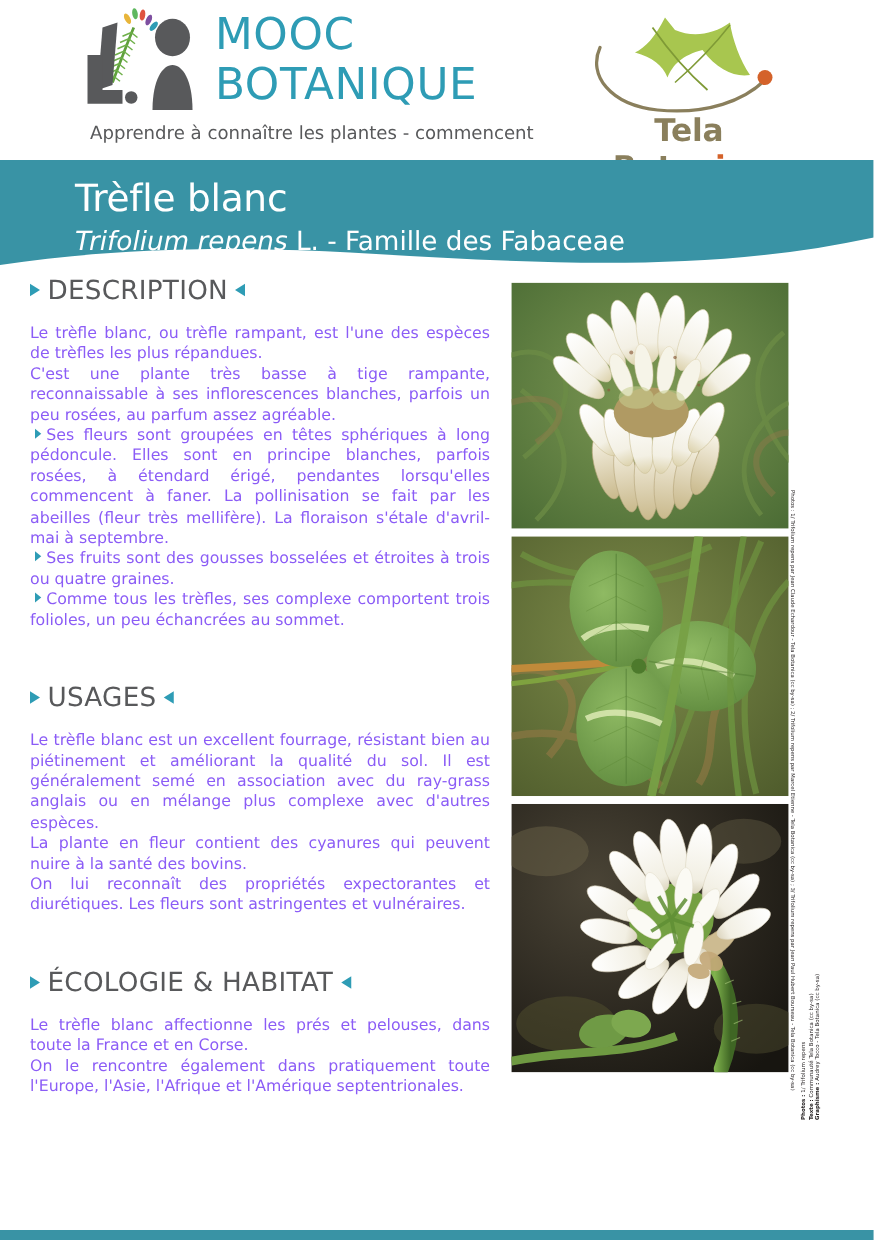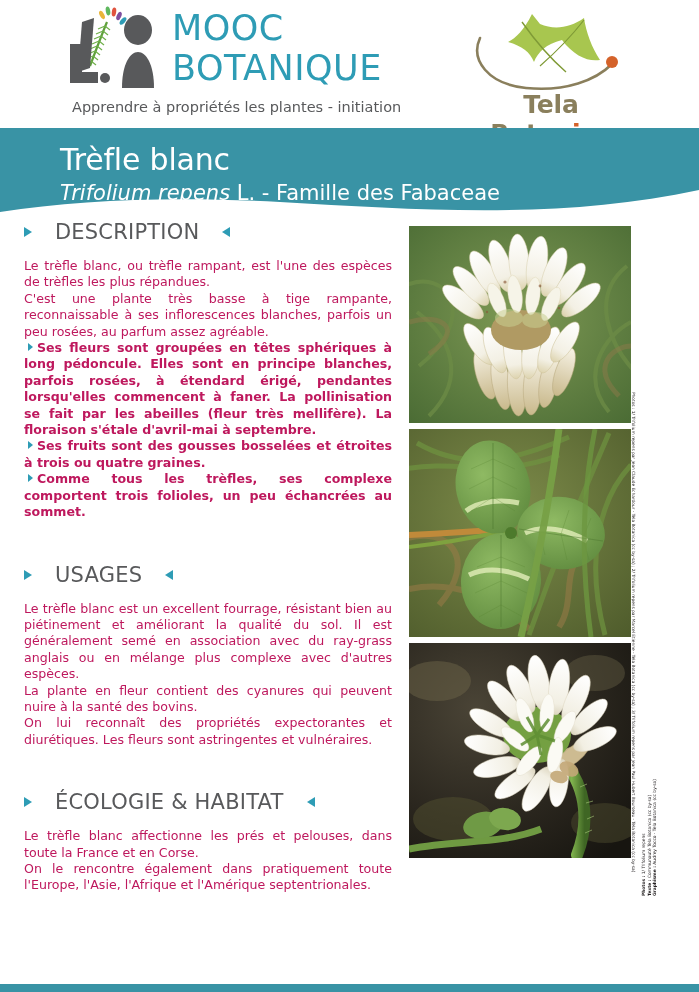--- a/index.html
+++ b/index.html
@@ -50,36 +50,36 @@
     font-family: "DejaVu Sans", sans-serif;
   }
   .banner-sub .ital { font-style: italic; }
 
   
   .content { position: absolute; left: 0; top: 220px; width: 699px; }
   .left-col { position: absolute; left: 24px; top: 0; width: 368px; }
 
   .section { margin-bottom: 0; }
   .sec-head {
-    display: flex; align-items: center; gap: 23px;
+    display: flex; align-items: center; gap: 6px;
     color: #58595B; font-size: 21px; font-weight: 400;
     font-family: "DejaVu Sans", sans-serif;
     letter-spacing: .2px;
   }
   .tri-r { width: 0; height: 0; border-left: 8px solid #2e9cb5;
            border-top: 5.5px solid transparent; border-bottom: 5.5px solid transparent; }
   .tri-l { width: 0; height: 0; border-right: 8px solid #2e9cb5;
            border-top: 5.5px solid transparent; border-bottom: 5.5px solid transparent; }
 
   .body-text {
-    font-size: 12.6px; line-height: 16.4px; color: #be185d;
+    font-size: 12.6px; line-height: 16.4px; color: #8b5cf6;
     text-align: justify; font-family: "DejaVu Sans", sans-serif;
   }
   .body-text p { margin: 0; }
-  .bullet-p { position: relative; padding-left: 0; font-weight: bold; }
+  .bullet-p { position: relative; padding-left: 0; }
   .bullet-p .b-tri {
     display: inline-block; width: 0; height: 0;
     border-left: 5.5px solid #2e9cb5;
     border-top: 4px solid transparent; border-bottom: 4px solid transparent;
     margin-right: 4px; margin-left: 4px; vertical-align: 1px;
   }
 
   
   .photos { position: absolute; left: 409px; top: 6px; width: 222px; }
   .photo { width: 222px; position: relative; overflow: hidden; margin-bottom: 6px; }
@@ -161,21 +161,21 @@
         <circle cx="45" cy="72" r="5" fill="#58595B"></circle>
 
         <ellipse cx="78" cy="24" rx="14" ry="15" fill="#58595B"></ellipse>
 
         <path d="M62 82 C62 58, 70 46, 78 46 C86 46, 94 58, 94 82 Z" fill="#58595B"></path>
       </svg>
       <div class="mooc-words">
         <div class="mooc-line">MOOC</div>
         <div class="mooc-line">BOTANIQUE</div>
       </div>
-      <div class="mooc-tagline">Apprendre à propriétés les plantes - initiation</div>
+      <div class="mooc-tagline">Apprendre à connaître les plantes - commencent</div>
     </div>
 
     <div class="tela-logo">
       <svg viewBox="0 0 170 90" width="170" height="90">
 
         <path d="M14 30 C4 52, 22 76, 60 80 C100 84, 130 72, 146 56" stroke="#8a7f5c" stroke-width="2.6" fill="none" stroke-linecap="round"></path>
 
         <path d="M66 6 C58 22, 50 30, 42 34 C56 38, 64 44, 68 54
                  C72 44, 80 36, 96 32 C108 48, 122 54, 134 52
                  C126 40, 120 24, 118 10 C104 20, 88 22, 74 16 Z" fill="#a8c64f"></path>

